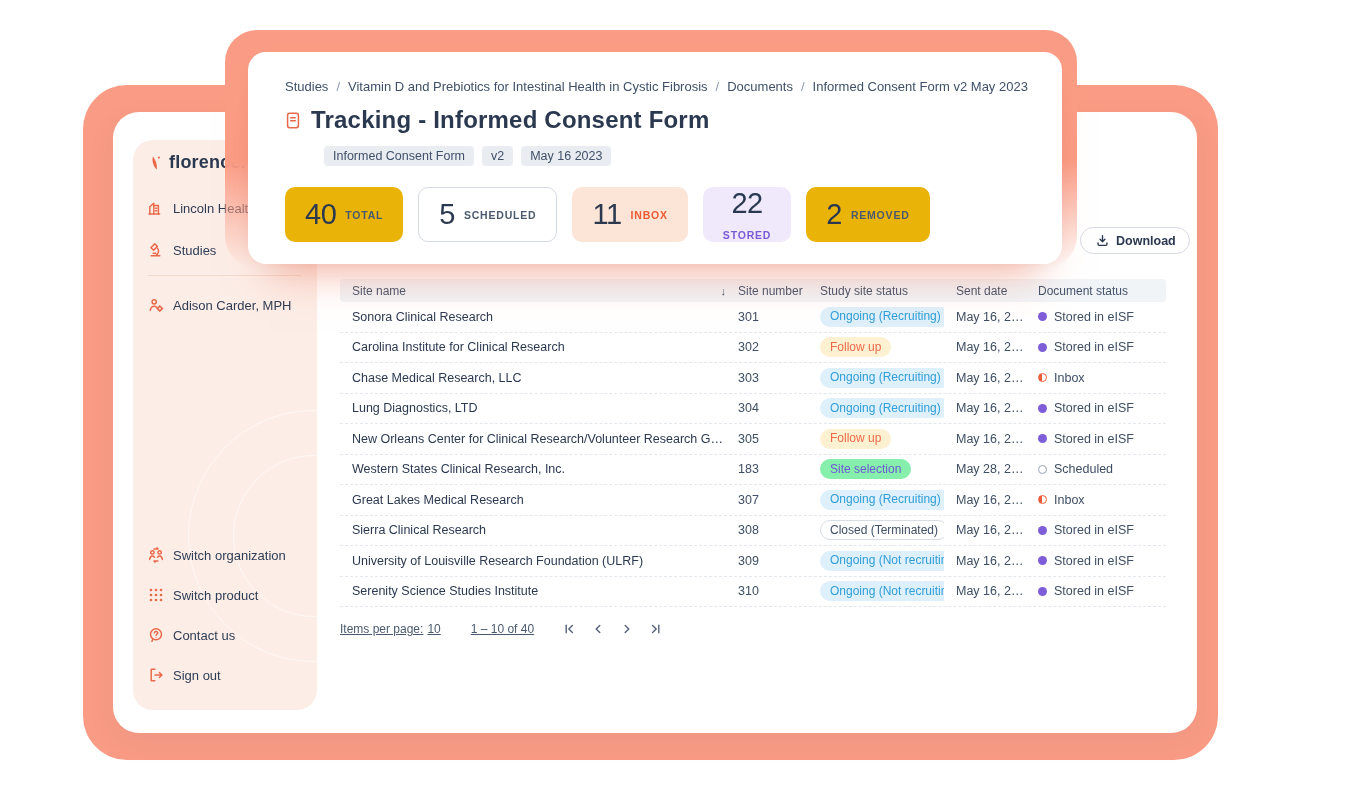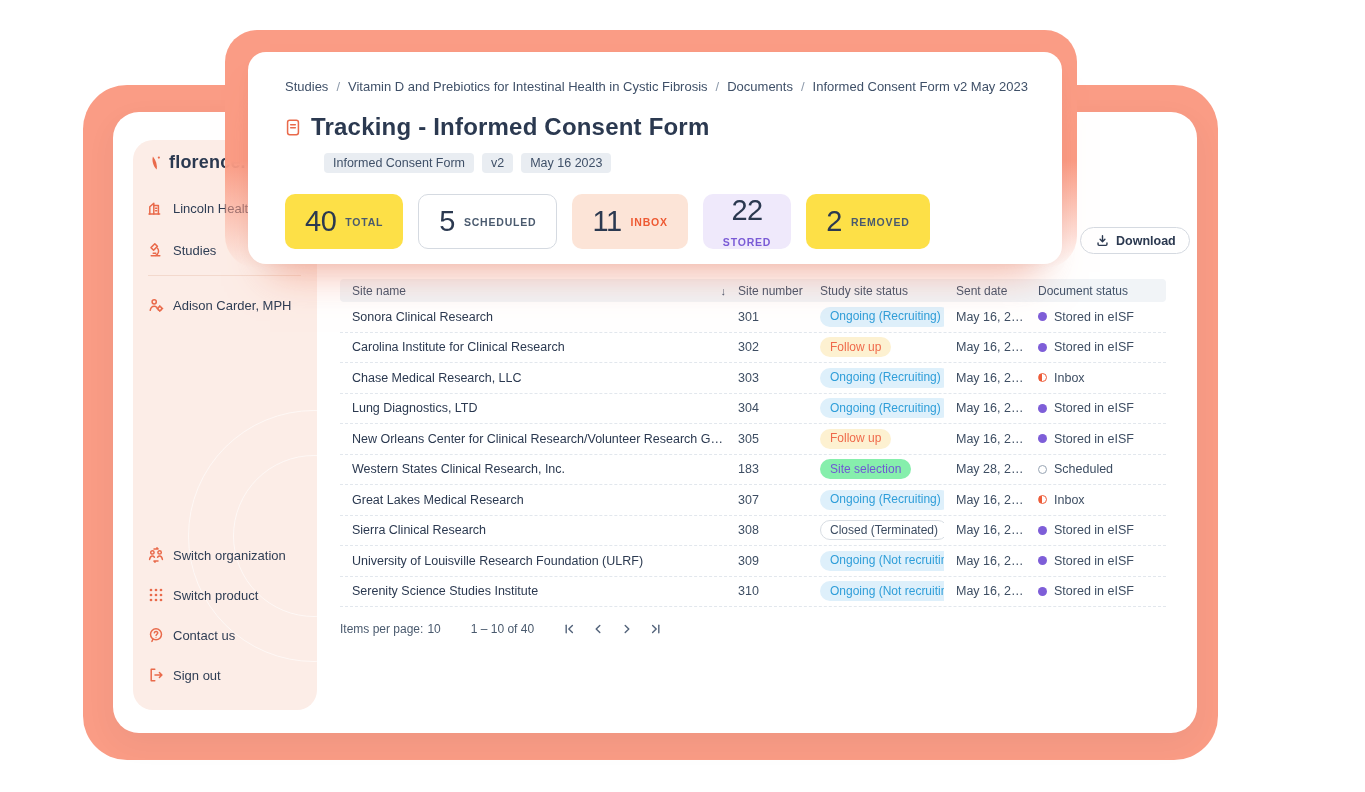--- a/index.html
+++ b/index.html
@@ -31,30 +31,30 @@
   .icn{display:inline-flex;align-items:center;justify-content:center;width:16px;height:16px;flex:0 0 auto;}
   .icn svg{width:16px;height:16px;stroke:#E96A4B;fill:none;stroke-width:1.5;stroke-linecap:round;stroke-linejoin:round;}
 
   
   .top-card{position:absolute;left:248px;top:52px;width:814px;height:212px;border-radius:18px;background:#fff;z-index:4;
             padding:27px 0 0 37px;box-sizing:border-box;
             box-shadow:0 30px 40px -22px rgba(240,120,90,.55),0 8px 24px -12px rgba(45,57,80,.10);}
   .breadcrumb{display:flex;align-items:center;gap:8px;font-size:13px;color:#3F5068;white-space:nowrap;}
   .crumb{cursor:pointer;}
   .crumb-sep{color:#8D9AAB;}
-  .title-row{display:flex;align-items:center;gap:10px;margin-top:19px;}
+  .title-row{display:flex;align-items:center;gap:10px;margin-top:12px;}
   .title{margin:0;font-size:24px;font-weight:600;color:#2B3950;letter-spacing:.2px;}
   .icn.doc svg{width:19px;height:21px;stroke-width:1.7;}
   .tags{display:flex;gap:8px;margin-top:12px;margin-left:39px;}
   .tag{background:#E9EDF2;color:#3F5068;font-size:12.5px;padding:3px 9px;border-radius:4px;}
   .stats{display:flex;gap:15px;margin-top:21px;}
   .stat{display:flex;align-items:center;gap:9px;height:55px;padding:0 20px;border-radius:10px;box-sizing:border-box;cursor:pointer;border:none;background:#EDF0F4;}
   .stat-value{font-size:29px;font-weight:500;color:#2B3950;letter-spacing:-.5px;}
   .stat-label{font-size:10.5px;font-weight:700;letter-spacing:.8px;color:#4A5A6E;}
-  .stat-gray{background:#fde047;}
+  .stat-gray{background:#eab308;}
   .stat-outline{background:#fff;border:1.5px solid #D5DAE1;}
   .stat-orange{background:#FCE4D7;}
   .stat-orange .stat-label{color:#EE5A33;}
   .stat-purple{background:#EFE9FB;flex-direction:column;}
   .stat-purple .stat-label{color:#7A5BD6;}
 
   
   .download-btn{position:absolute;left:967px;top:115px;height:27px;display:flex;align-items:center;gap:6px;
                 padding:0 13px;border-radius:14px;border:1px solid #D5DAE1;background:#fff;cursor:pointer;
                 font-family:inherit;font-size:12.5px;font-weight:600;color:#2B3950;}
@@ -74,21 +74,21 @@
   .pill-yellow{background:#FDF1D1;color:#EF6A4B;}
   .pill-purple{background:#86efac;color:#6F58D4;}
   .pill-outline{background:#fff;border:1px solid #D8DDE3;color:#3E4E63;padding:1.5px 9px;}
   .doc-cell{display:flex;align-items:center;gap:7px;padding-left:12px;}
   .dot{width:9px;height:9px;border-radius:50%;box-sizing:border-box;flex:0 0 auto;}
   .doc-stored .dot{background:#7E5ED8;}
   .doc-inbox .dot{background:linear-gradient(90deg,#EE5C39 50%,#ffffff 50%);border:1px solid #EE5C39;}
   .doc-scheduled .dot{border:1.5px solid #97A4B3;background:transparent;}
 
   
-  .pag{display:flex;align-items:center;margin-top:14px;font-size:12px;color:#4A5A6E;}
+  .pag{display:flex;align-items:center;margin-top:14px;font-size:12px;color:#4A5A6E;text-decoration:underline;}
   .pag-val{margin-left:4px;cursor:pointer;}
   .pag-range{margin-left:30px;}
   .pag-btns{display:flex;gap:13px;margin-left:27px;}
   .pag-btn{width:16px;height:16px;display:flex;align-items:center;justify-content:center;background:none;border:none;padding:0;cursor:pointer;}
   .pag-btn svg{width:14px;height:14px;stroke:#53637A;fill:none;stroke-width:1.4;stroke-linecap:round;stroke-linejoin:round;}
 </style>
 </head>
 <body>
 
 <div class="stage">

